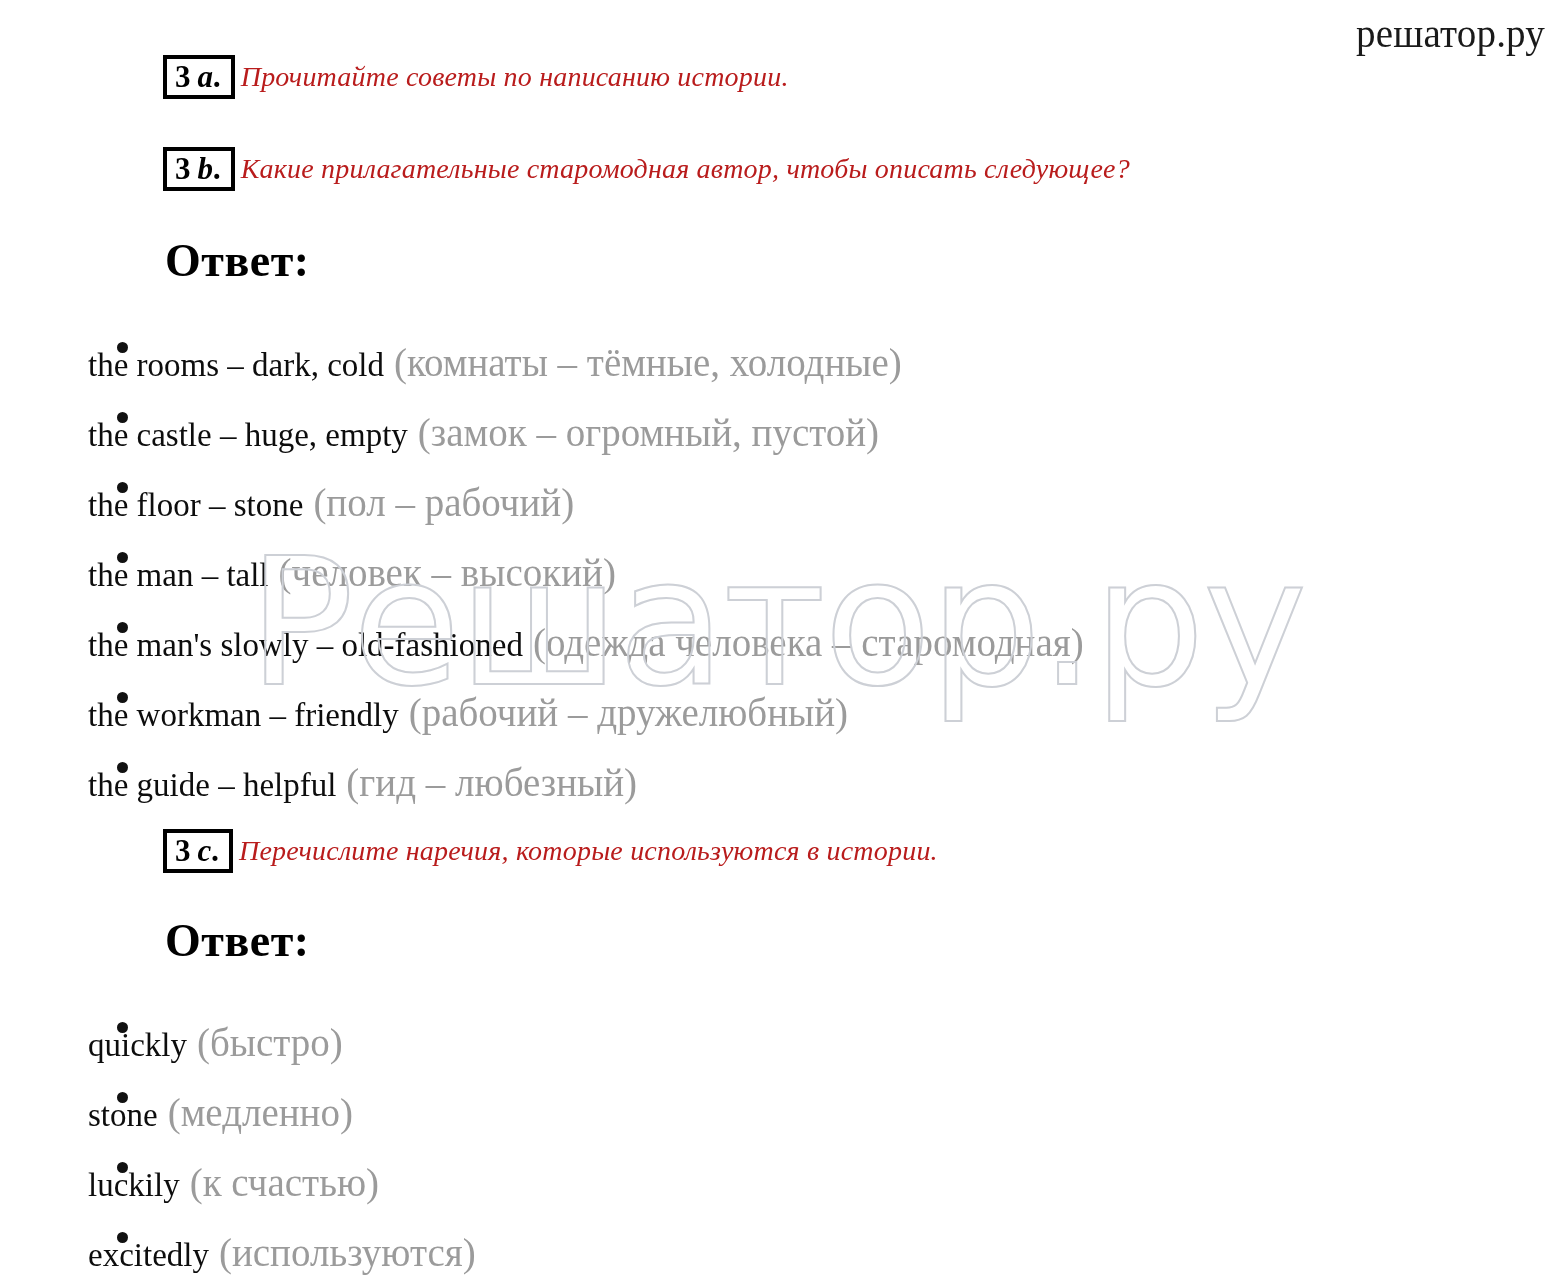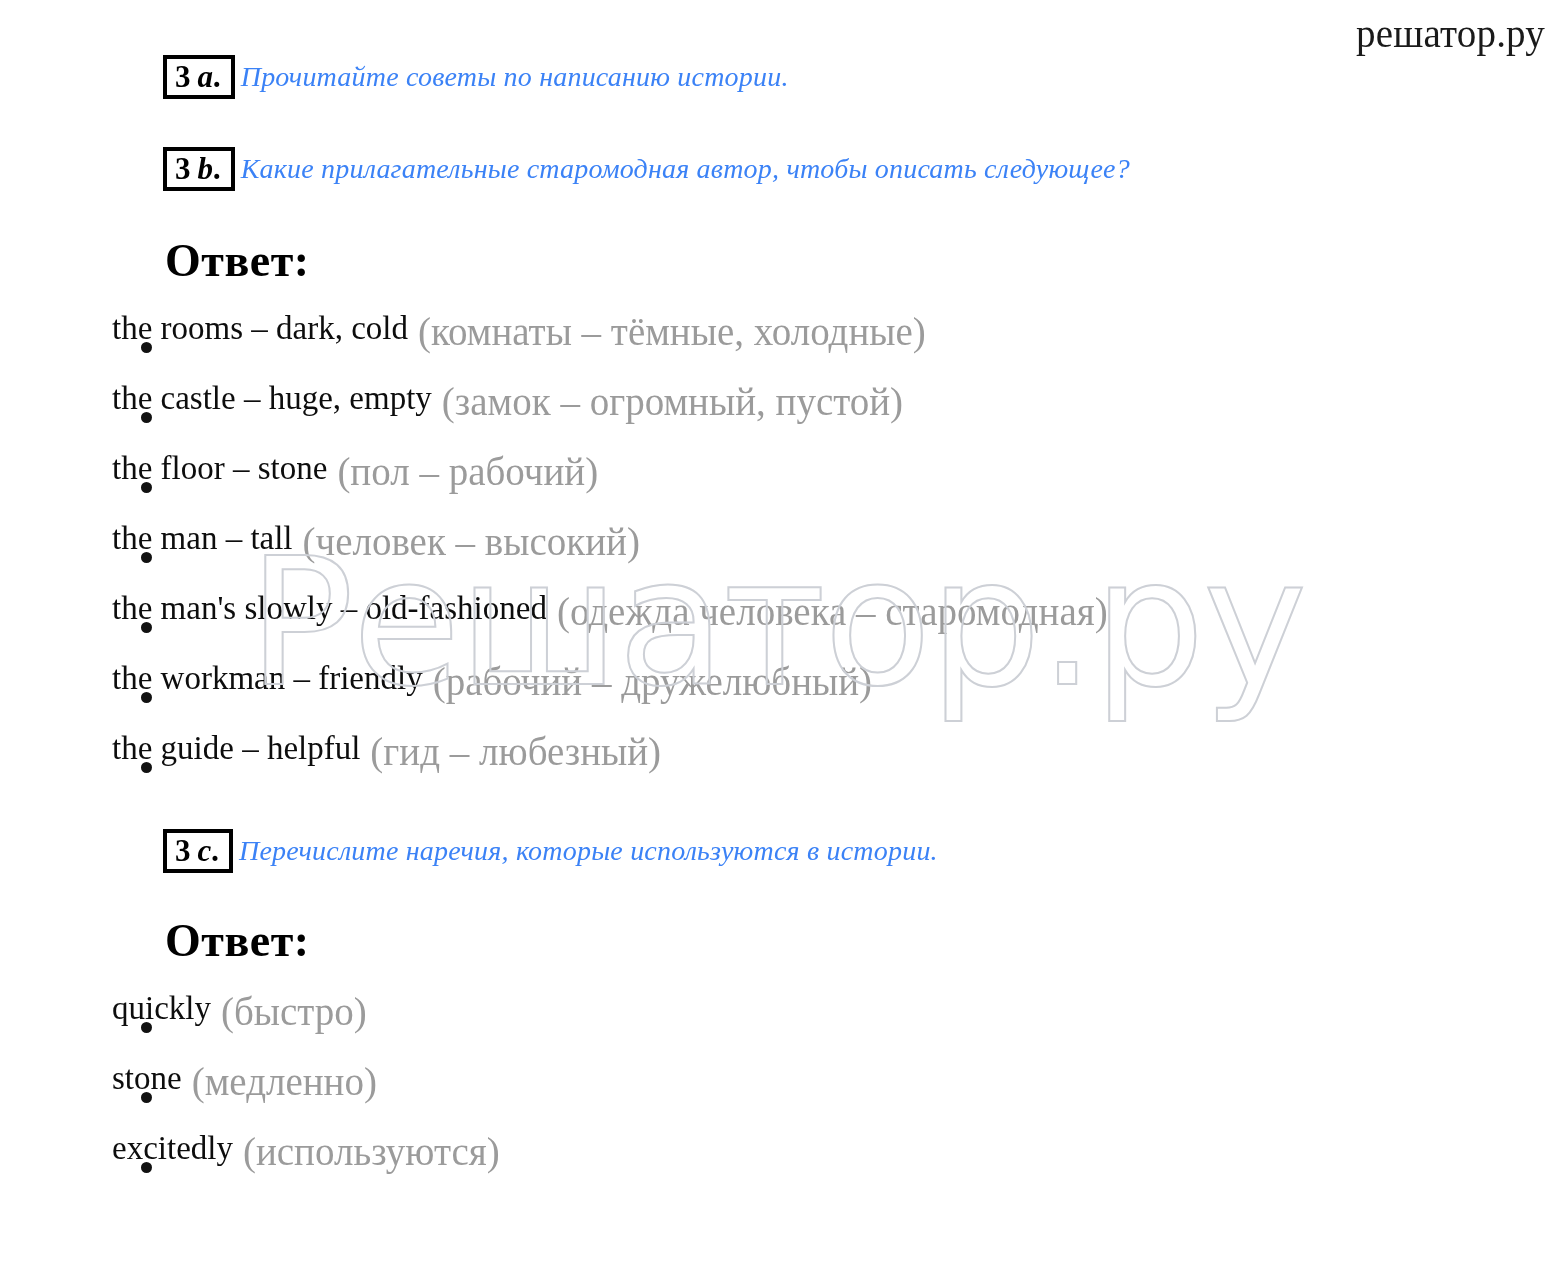--- a/index.html
+++ b/index.html
@@ -79,21 +79,21 @@
     font-weight: bold;
     color: #000000;
     letter-spacing: 1px;
   }
   .task-badge .num { font-style: normal; }
   .task-badge .ltr { font-style: italic; padding-left: 6px; }
   .task-text {
     font-style: italic;
     font-size: 28px;
     line-height: 1;
-    color: #3b82f6;
+    color: #b91c1c;
     padding-left: 6px;
     letter-spacing: 0.2px;
   }
 
   
   .answer-heading {
     position: absolute;
     left: 165px;
     font-weight: bold;
     font-size: 46px;
@@ -110,25 +110,24 @@
     width: 100%;
     margin: 0;
     padding: 0;
     list-style: none;
     z-index: 1;
   }
   .bullet-item {
     position: relative;
     height: 70px;
     display: flex;
-    align-items: flex-start;
+    align-items: flex-end;
     white-space: nowrap;
     padding-left: 88px;
     box-sizing: border-box;
-    margin-left: 24px;
   }
   .bullet-item::before {
     content: "";
     position: absolute;
     left: 117px;
     top: 50%;
     width: 11px;
     height: 11px;
     margin-top: -5px;
     background: #111111;
@@ -224,20 +223,24 @@
   <ul class="bullet-list" id="list-adverbs">
     <li class="bullet-item">
       <span class="en">quickly</span>
       <span class="ru">(быстро)</span>
     </li>
     <li class="bullet-item">
       <span class="en">stone</span>
       <span class="ru">(медленно)</span>
     </li>
     <li class="bullet-item">
+      <span class="en">luckily</span>
+      <span class="ru">(к счастью)</span>
+    </li>
+    <li class="bullet-item">
       <span class="en">excitedly</span>
       <span class="ru">(используются)</span>
     </li>
   </ul>
 
   <div class="watermark">Решатор.ру</div>
 
 </div>
 
 </body></html>

